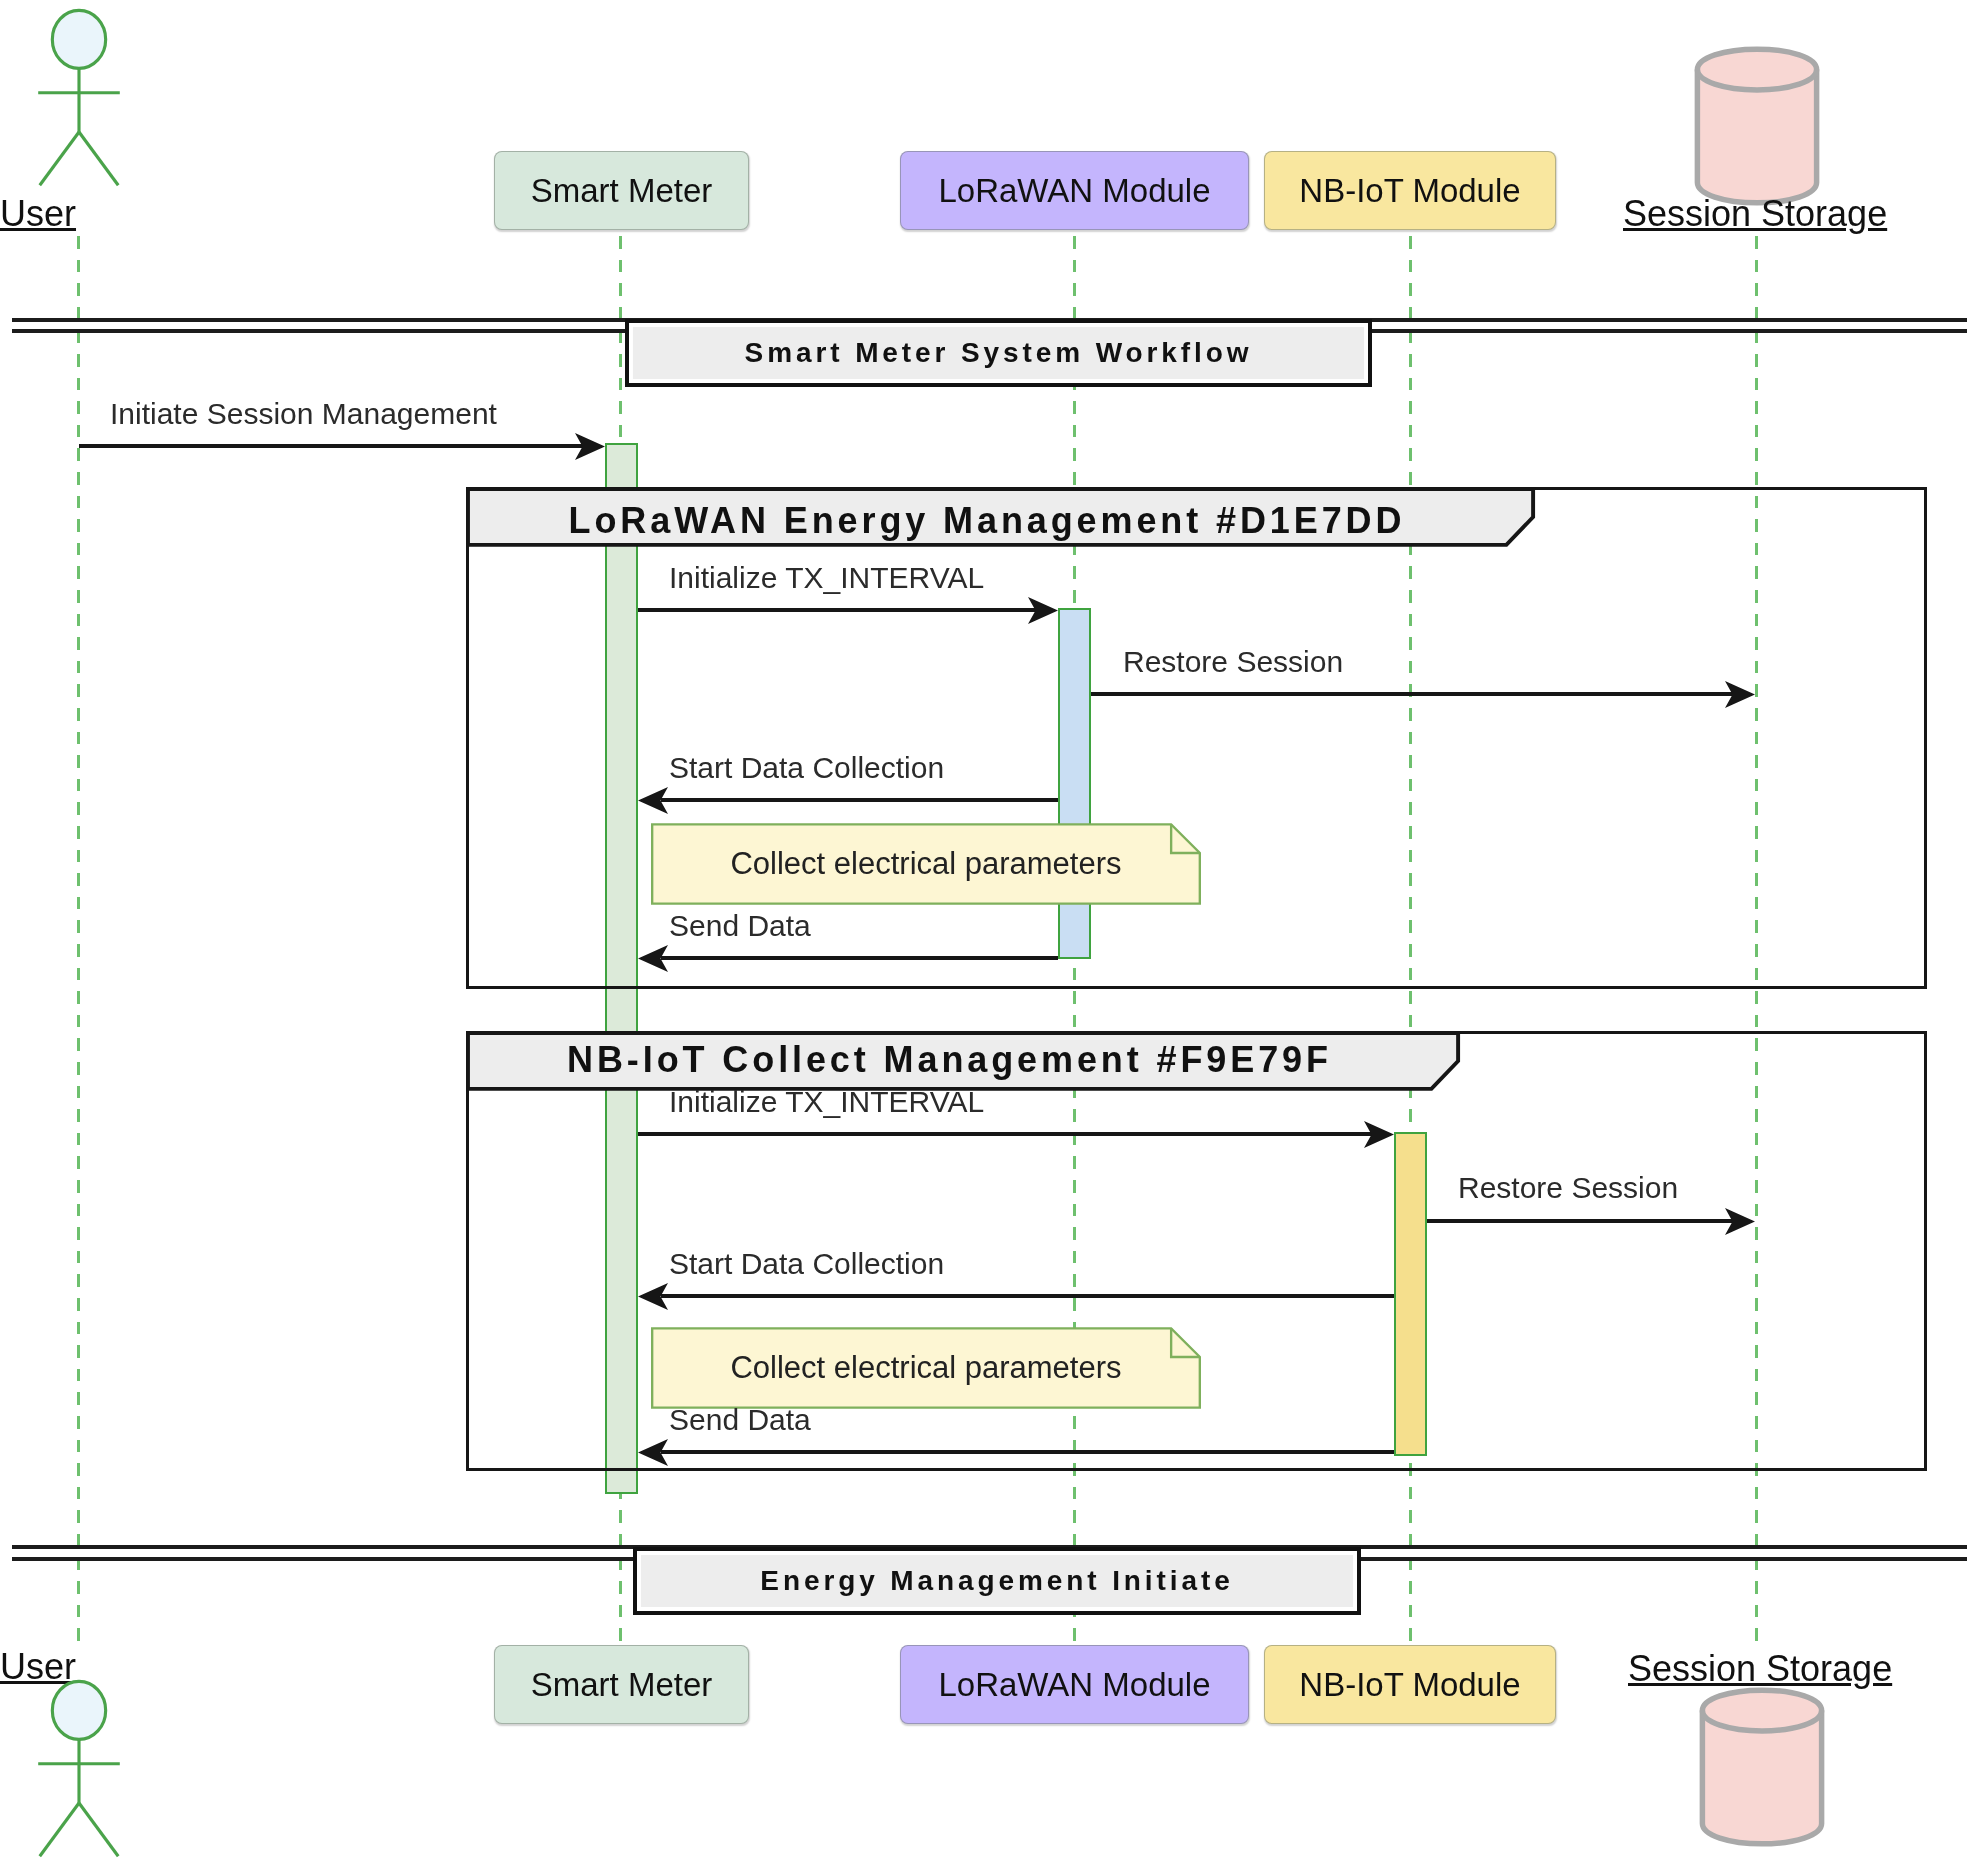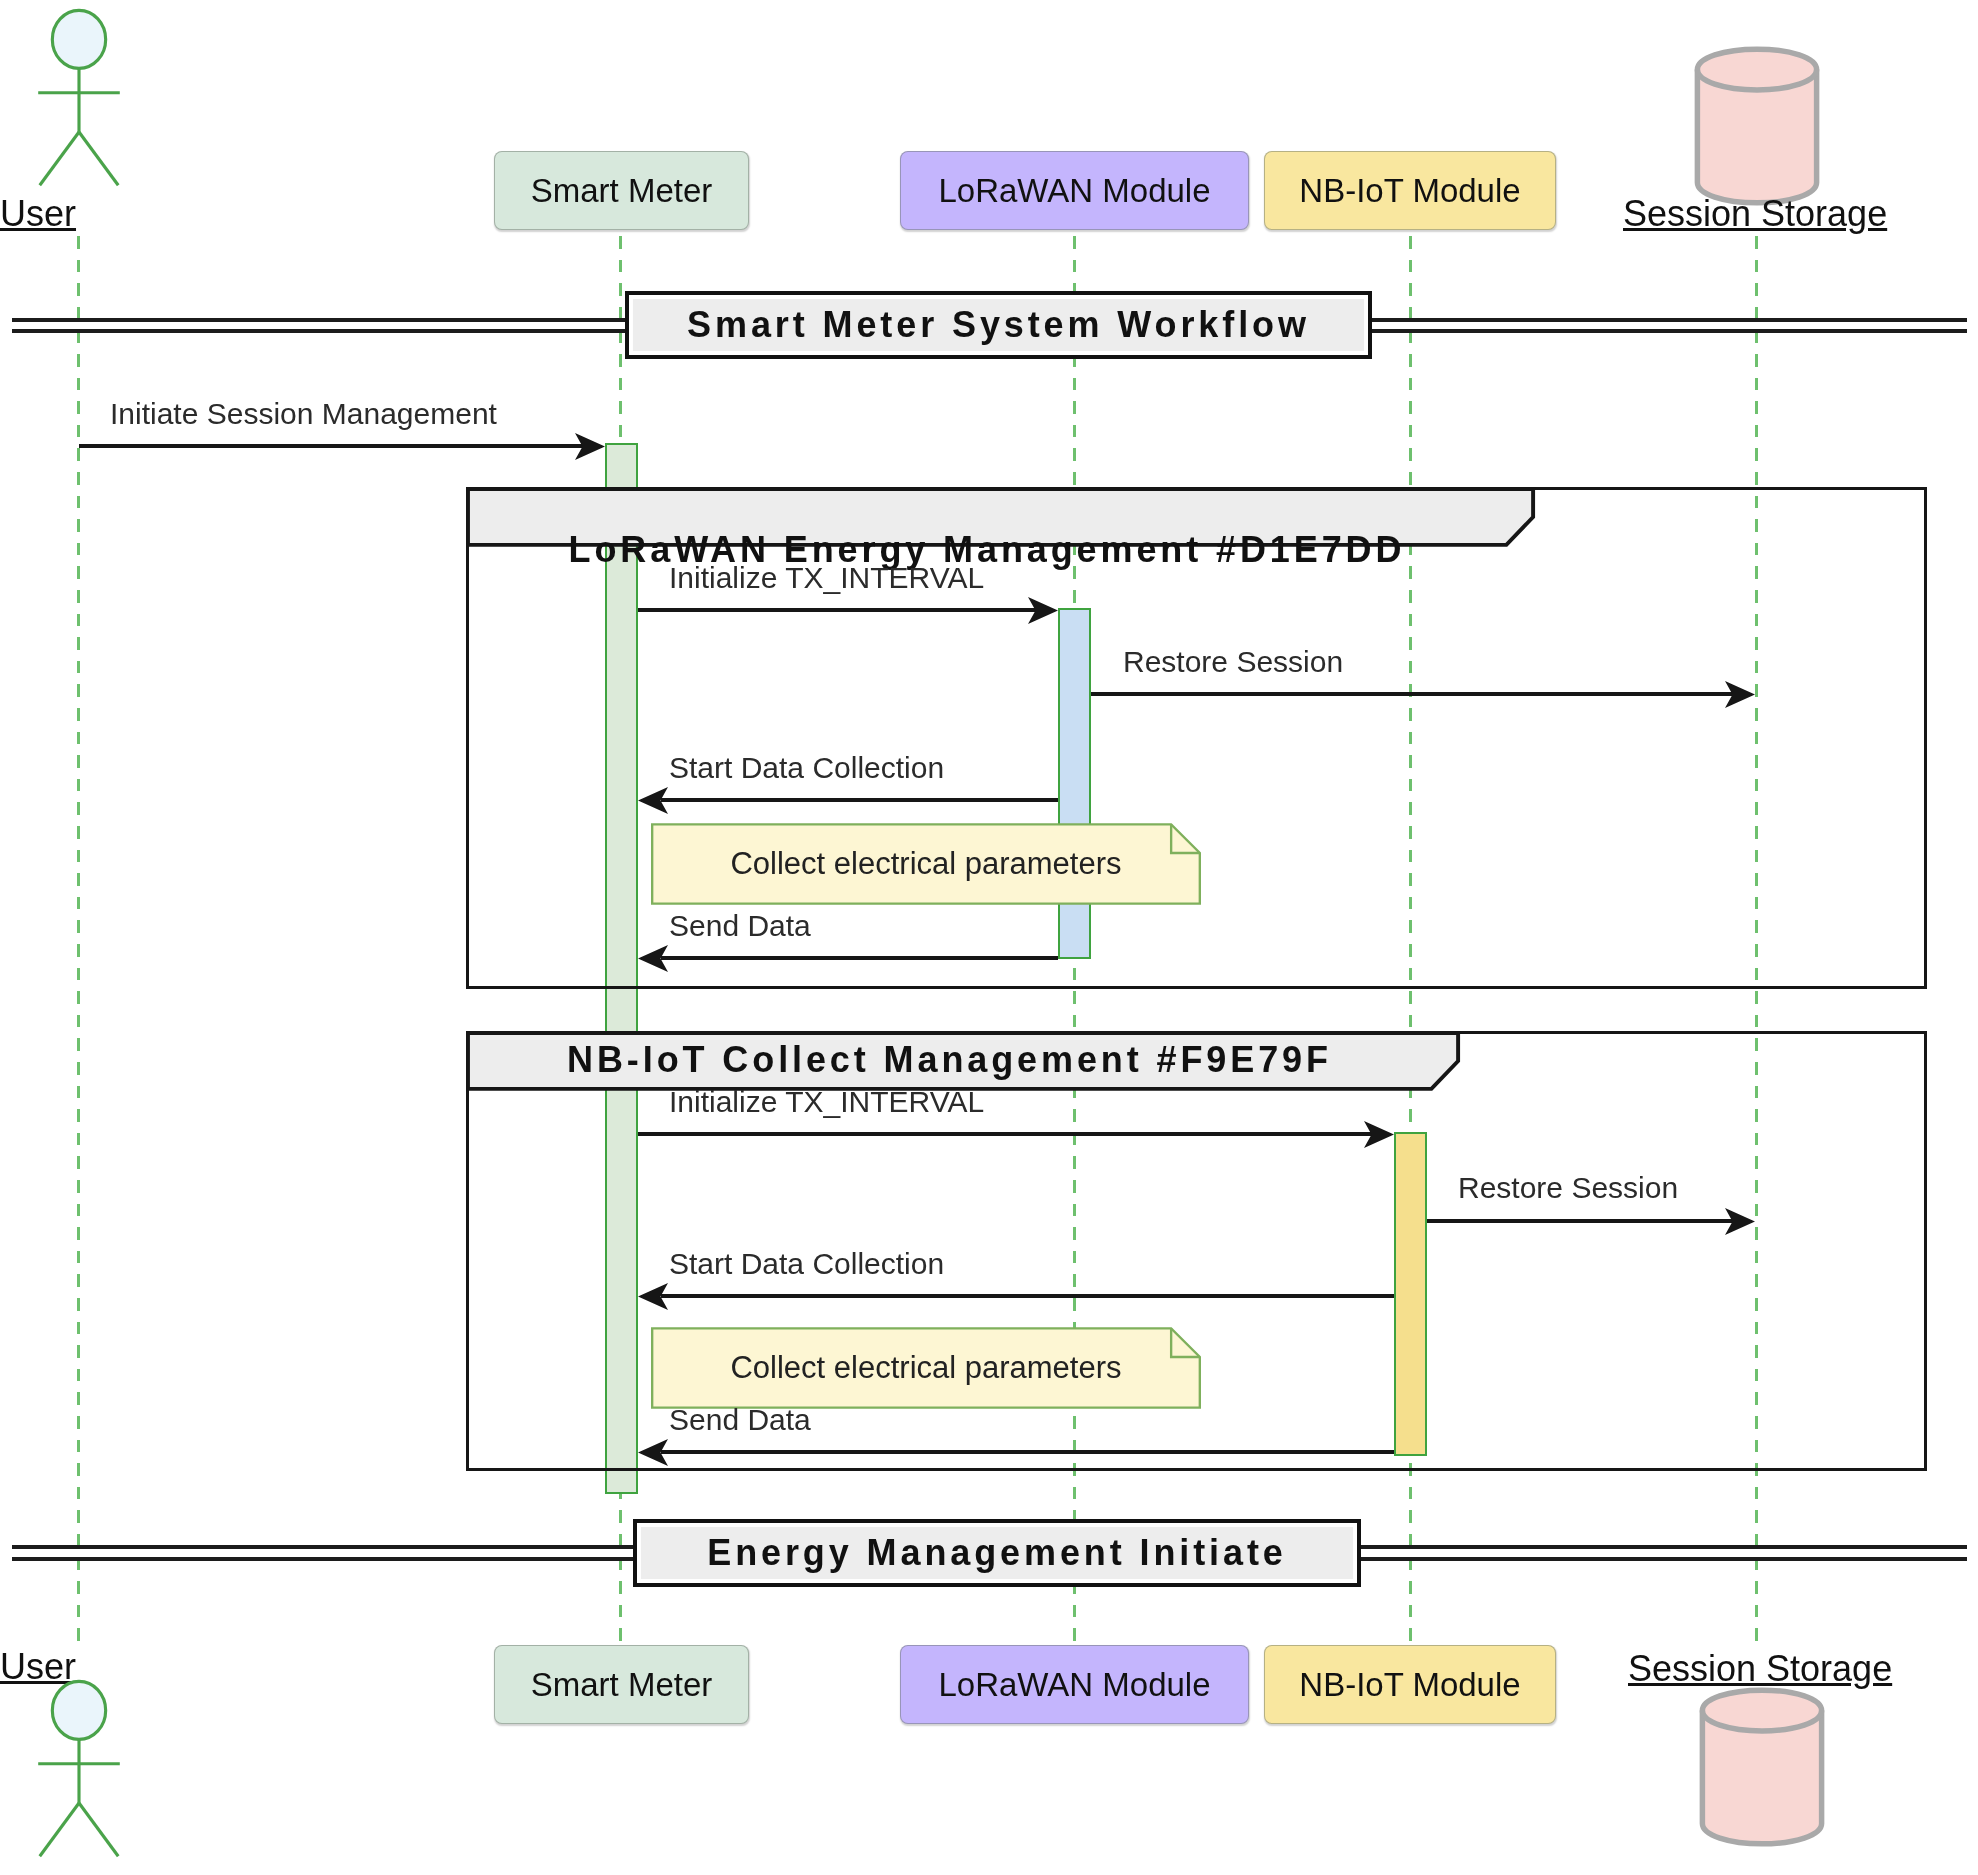--- a/index.html
+++ b/index.html
@@ -14,21 +14,21 @@
   .act-lw{background:#c9def3;}
   .act-nb{background:#f5df8d;}
   .frame{position:absolute;border:3.9px solid #161616;box-sizing:border-box;}
   .frame-tab{position:absolute;}
   .frame-tab-label{position:absolute;display:flex;align-items:center;justify-content:center;
     font-size:36px;font-weight:bold;letter-spacing:3.9px;white-space:nowrap;color:#111;}
   .divline{position:absolute;left:11.8px;width:1955px;height:3.9px;background:#1c1c1c;}
   .divider-box{position:absolute;background:#ededed;border:4.7px solid #111;
     box-shadow:inset 0 0 0 3.9px #fff;box-sizing:border-box;
     display:flex;align-items:center;justify-content:center;
-    font-size:36px;font-weight:bold;letter-spacing:3.9px;white-space:nowrap;color:#111;}
+    font-size:28px;font-weight:bold;letter-spacing:3.9px;white-space:nowrap;color:#111;margin-top:28px;}
   .pbox{position:absolute;height:79px;border:1.6px solid rgba(100,110,100,0.45);border-radius:7.9px;
     box-sizing:border-box;display:flex;align-items:center;justify-content:center;
     font-size:33px;color:#111;white-space:nowrap;box-shadow:0.8px 1.6px 1.6px rgba(0,0,0,0.18);}
   .pbox-sm{background:#d7e8dc;}
   .pbox-lw{background:#c4b5fd;}
   .pbox-nb{background:#f9e79f;}
   .plabel{position:absolute;font-size:36px;color:#111;text-align:left;white-space:nowrap;text-decoration:underline;}
   .msg-label{position:absolute;font-size:30px;color:#2b2b2b;white-space:nowrap;}
   .arrow-line{position:absolute;height:3.9px;background:#161616;}
   .arrow-head{position:absolute;width:30px;height:27px;background:#161616;}
@@ -53,21 +53,21 @@
   <div class="activation act-sm" style="left:605px;top:443px;width:33px;height:1051px;"></div>
   <div class="activation act-lw" style="left:1058px;top:608px;width:33px;height:351px;"></div>
   <div class="activation act-nb" style="left:1394px;top:1132px;width:33px;height:324px;"></div>
 
   <div class="frame" style="left:466px;top:487px;width:1461px;height:502px;"></div>
   <div class="frame-tab" style="left:466px;top:487px;">
     <svg width="1073" height="60" viewBox="0 0 1365 76">
       <path d="M2.5 2.5 H1357.5 V38 L1323.5 73.5 H2.5 Z" fill="#ededed" stroke="#161616" stroke-width="5"></path>
     </svg>
   </div>
-  <div class="frame-tab-label" style="left:466px;top:516px;width:1042px;height:68px;">LoRaWAN Energy Management #D1E7DD</div>
+  <div class="frame-tab-label" style="left:466px;top:487px;width:1042px;height:68px;">LoRaWAN Energy Management #D1E7DD</div>
 
   <div class="frame" style="left:466px;top:1031px;width:1461px;height:440px;"></div>
   <div class="frame-tab" style="left:466px;top:1031px;">
     <svg width="998" height="60" viewBox="0 0 1270 76">
       <path d="M2.5 2.5 H1262.5 V38 L1228.5 73.5 H2.5 Z" fill="#ededed" stroke="#161616" stroke-width="5"></path>
     </svg>
   </div>
   <div class="frame-tab-label" style="left:466px;top:1031px;width:967px;height:58px;">NB-IoT Collect Management #F9E79F</div>
 
   <div class="divline" style="top:318px;"></div>

